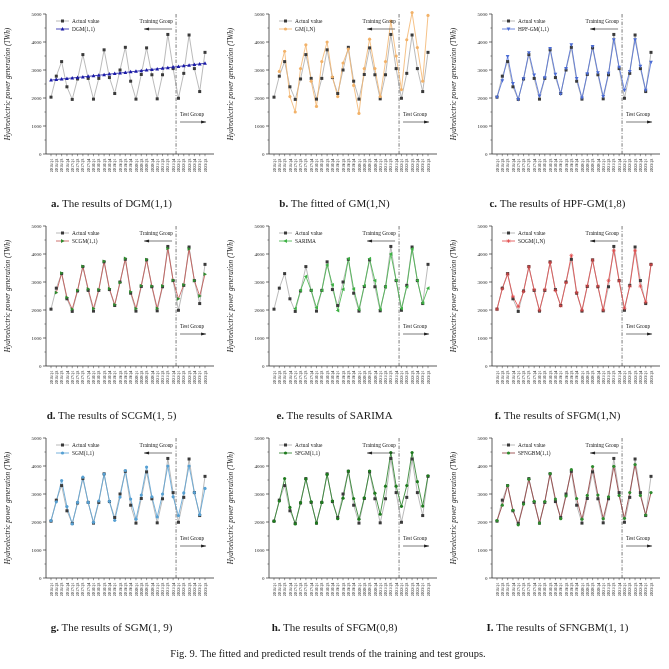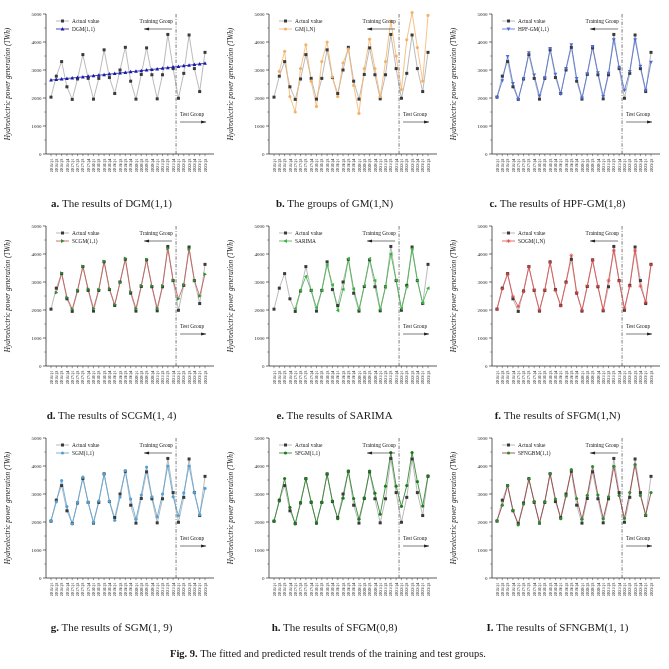--- a/index.html
+++ b/index.html
@@ -4,21 +4,21 @@
 <style>
   html,body{margin:0;padding:0;background:#ffffff;}
   body{width:669px;height:669px;font-family:"Liberation Serif", serif;color:#1a1a1a;overflow:hidden;}
   .figure{width:656px;height:669px;box-sizing:border-box;padding-top:4px;}
   .grid{display:grid;grid-template-columns:223px 223px 223px;grid-template-rows:212px 212px 212px;}
   .cell{margin:0;display:flex;flex-direction:column;align-items:center;}
   .cell svg{display:block;}
   .subcap{font-size:11px;margin-top:1px;text-align:center;white-space:nowrap;}
   .subcap b{font-weight:bold;}
   .figcap{text-align:center;font-size:10.5px;margin-top:8px;}
-  .figcap b{font-weight:bold;}
+  .figcap b{font-weight:normal;}
 </style>
 </head>
 <body>
 
 <div class="figure">
   <div class="grid">
     <figure class="cell">
       <svg width="223" height="192" viewBox="0 0 223 192">
           <line x1="46" y1="10" x2="46" y2="150" stroke="#333" stroke-width="0.8"></line>
           <line x1="46" y1="150" x2="214" y2="150" stroke="#333" stroke-width="0.8"></line>
@@ -328,21 +328,21 @@
           <line x1="56" y1="25" x2="69" y2="25" stroke="#f2b269" stroke-width="0.8"></line>
           <circle cx="62.5" cy="25" r="1.6" fill="#f2b269"></circle>
           <text x="72" y="26.9" font-size="5.4" text-anchor="start" font-family="&quot;Liberation Serif&quot;, serif" fill="#1a1a1a">GM(1,N)</text>
           <text x="173.05862068965519" y="19" font-size="5.4" text-anchor="end" font-family="&quot;Liberation Serif&quot;, serif" fill="#1a1a1a">Training Group</text>
           <line x1="172.05862068965519" y1="25" x2="144.05862068965519" y2="25" stroke="#222" stroke-width="0.6"></line>
           <polygon points="144.05862068965519,25 149.05862068965519,23.5 149.05862068965519,26.5" fill="#222"></polygon>
           <text x="180.05862068965519" y="112" font-size="5.4" text-anchor="start" font-family="&quot;Liberation Serif&quot;, serif" fill="#1a1a1a">Test Group</text>
           <line x1="180.05862068965519" y1="118" x2="206.05862068965519" y2="118" stroke="#222" stroke-width="0.6"></line>
           <polygon points="206.05862068965519,118 201.05862068965519,116.5 201.05862068965519,119.5" fill="#222"></polygon>
         </svg>
-      <figcaption class="subcap"><b>b.</b> <span>The groups of GM(1,N)</span></figcaption>
+      <figcaption class="subcap"><b>b.</b> <span>The fitted of GM(1,N)</span></figcaption>
     </figure>
     <figure class="cell">
       <svg width="223" height="192" viewBox="0 0 223 192">
           <line x1="46" y1="10" x2="46" y2="150" stroke="#333" stroke-width="0.8"></line>
           <line x1="46" y1="150" x2="214" y2="150" stroke="#333" stroke-width="0.8"></line>
           <line x1="43" y1="150" x2="46" y2="150" stroke="#333" stroke-width="0.7"></line>
           <text x="41.5" y="151.8" font-size="5" text-anchor="end" font-family="&quot;Liberation Serif&quot;, serif" fill="#1a1a1a">0</text>
           <line x1="43" y1="122" x2="46" y2="122" stroke="#333" stroke-width="0.7"></line>
           <text x="41.5" y="123.8" font-size="5" text-anchor="end" font-family="&quot;Liberation Serif&quot;, serif" fill="#1a1a1a">1000</text>
           <line x1="43" y1="94" x2="46" y2="94" stroke="#333" stroke-width="0.7"></line>
@@ -647,21 +647,21 @@
           <line x1="56" y1="25" x2="69" y2="25" stroke="#c0504d" stroke-width="0.8"></line>
           <polygon points="61,23.1 61,26.9 64.5,25" fill="#2e8b2e"></polygon>
           <text x="72" y="26.9" font-size="5.4" text-anchor="start" font-family="&quot;Liberation Serif&quot;, serif" fill="#1a1a1a">SCGM(1,1)</text>
           <text x="173.05862068965519" y="19" font-size="5.4" text-anchor="end" font-family="&quot;Liberation Serif&quot;, serif" fill="#1a1a1a">Training Group</text>
           <line x1="172.05862068965519" y1="25" x2="144.05862068965519" y2="25" stroke="#222" stroke-width="0.6"></line>
           <polygon points="144.05862068965519,25 149.05862068965519,23.5 149.05862068965519,26.5" fill="#222"></polygon>
           <text x="180.05862068965519" y="112" font-size="5.4" text-anchor="start" font-family="&quot;Liberation Serif&quot;, serif" fill="#1a1a1a">Test Group</text>
           <line x1="180.05862068965519" y1="118" x2="206.05862068965519" y2="118" stroke="#222" stroke-width="0.6"></line>
           <polygon points="206.05862068965519,118 201.05862068965519,116.5 201.05862068965519,119.5" fill="#222"></polygon>
         </svg>
-      <figcaption class="subcap"><b>d.</b> <span>The results of SCGM(1, 4)</span></figcaption>
+      <figcaption class="subcap"><b>d.</b> <span>The results of SCGM(1, 5)</span></figcaption>
     </figure>
     <figure class="cell">
       <svg width="223" height="192" viewBox="0 0 223 192">
           <line x1="46" y1="10" x2="46" y2="150" stroke="#333" stroke-width="0.8"></line>
           <line x1="46" y1="150" x2="214" y2="150" stroke="#333" stroke-width="0.8"></line>
           <line x1="43" y1="150" x2="46" y2="150" stroke="#333" stroke-width="0.7"></line>
           <text x="41.5" y="151.8" font-size="5" text-anchor="end" font-family="&quot;Liberation Serif&quot;, serif" fill="#1a1a1a">0</text>
           <line x1="43" y1="122" x2="46" y2="122" stroke="#333" stroke-width="0.7"></line>
           <text x="41.5" y="123.8" font-size="5" text-anchor="end" font-family="&quot;Liberation Serif&quot;, serif" fill="#1a1a1a">1000</text>
           <line x1="43" y1="94" x2="46" y2="94" stroke="#333" stroke-width="0.7"></line>

